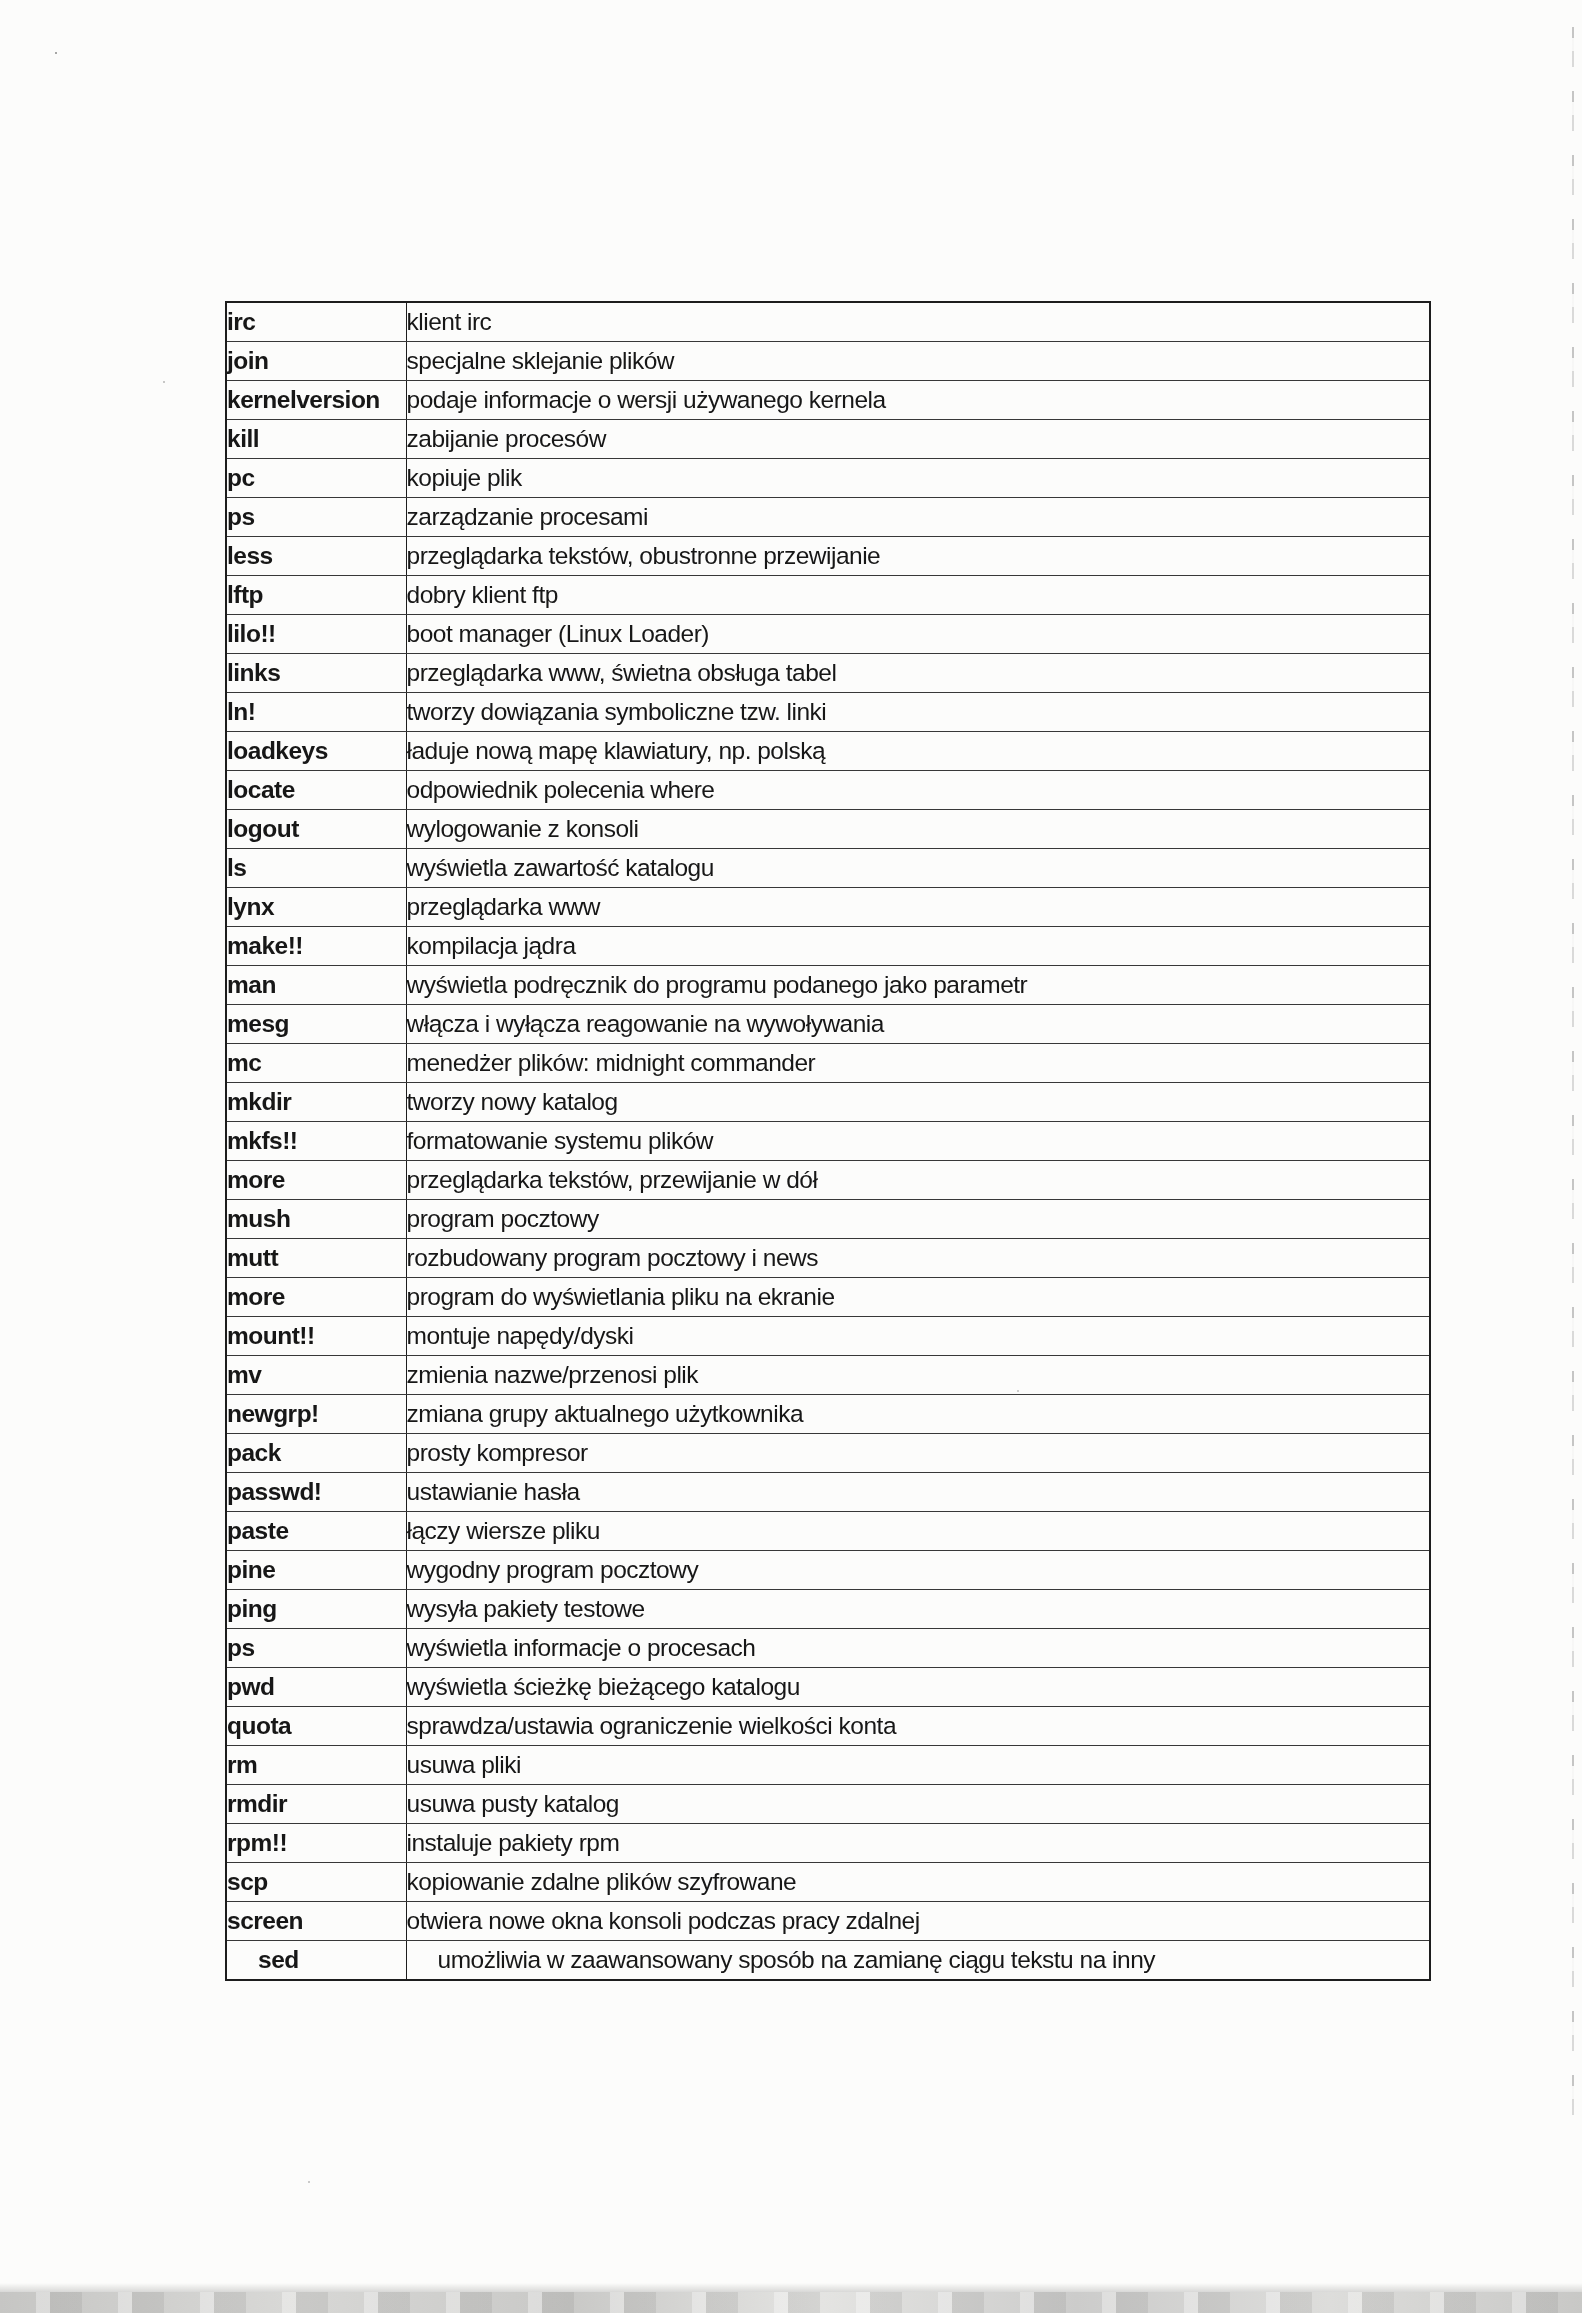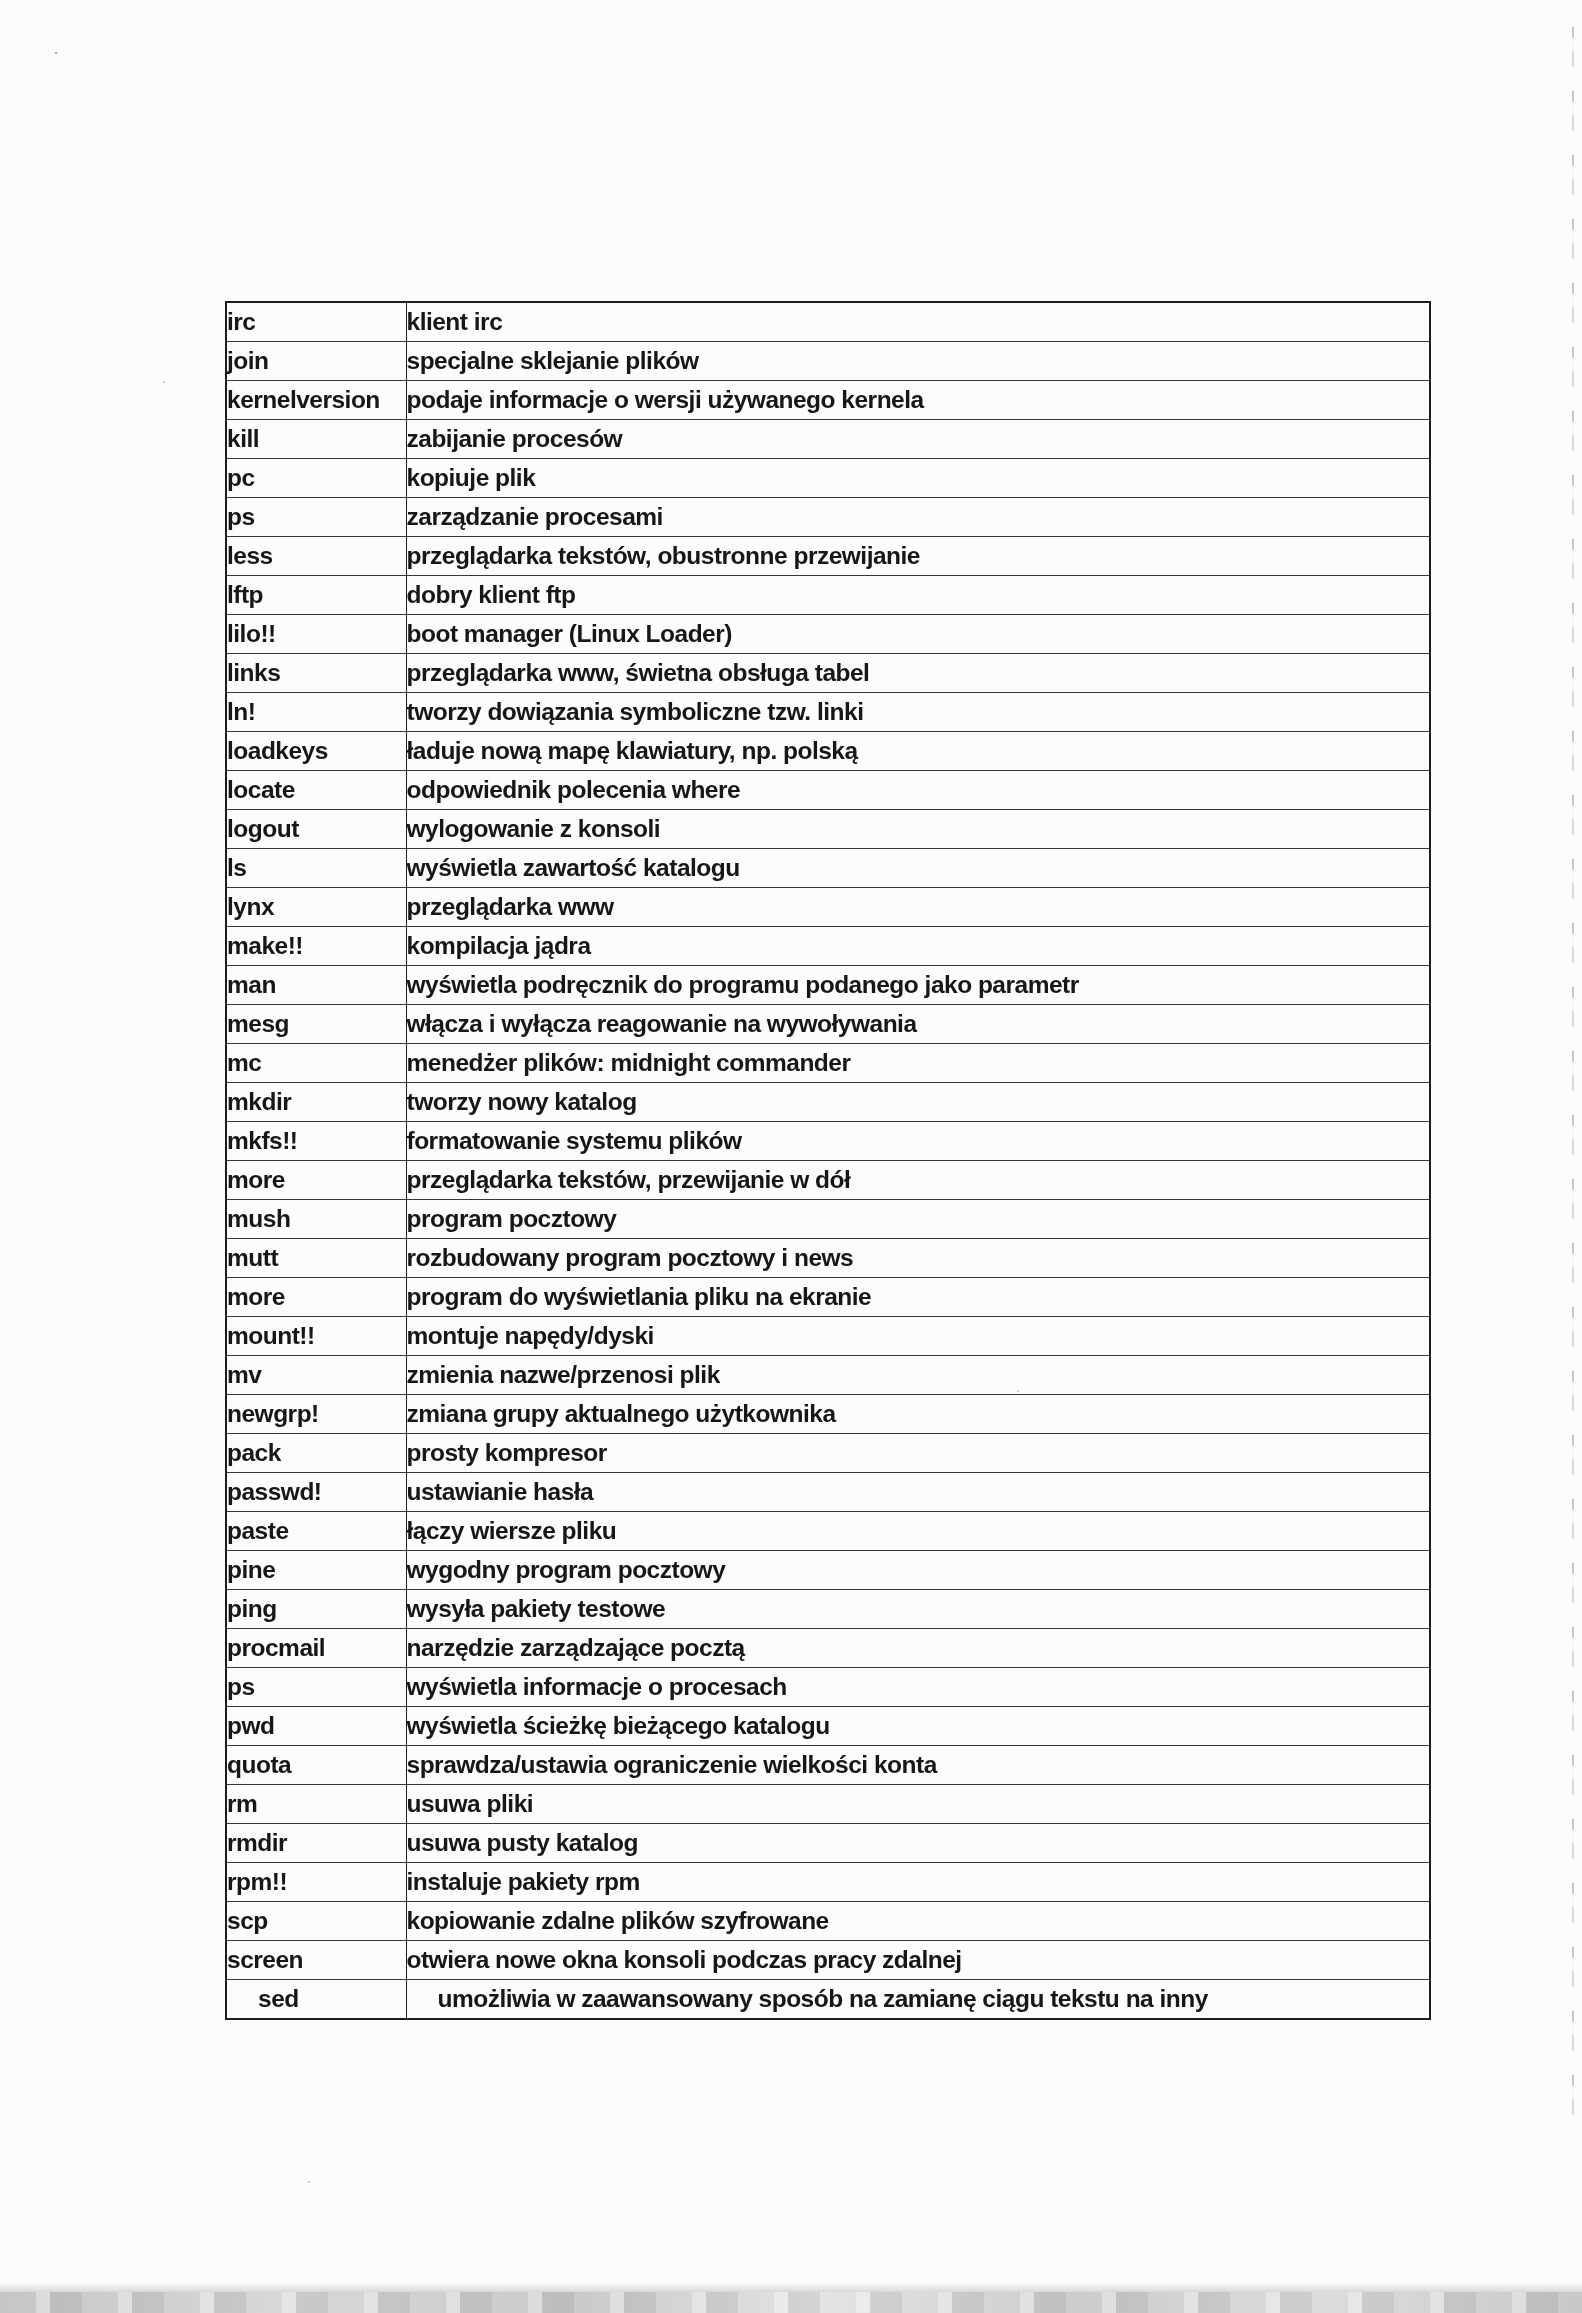--- a/index.html
+++ b/index.html
@@ -48,21 +48,21 @@
   td.cmd {
     width: 180px;
     padding-left: 24.5px;
     font-weight: 700;
     letter-spacing: -0.5px;
   }
   td.desc {
     width: 1024px;
     padding-left: 28px;
     border-left: 1.8px solid #1d1d1d;
-    font-weight: 700;
+    font-weight: 400;
     letter-spacing: -0.5px;
     margin-left: 12px;
   }
   tr:last-child td {
     border-bottom: none;
     padding-left: 31px;
   }
   
   .edge-streak {
     position: absolute;
@@ -244,24 +244,20 @@
         </tr>
         <tr>
           <td class="cmd">pine</td>
           <td class="desc">wygodny program pocztowy</td>
         </tr>
         <tr>
           <td class="cmd">ping</td>
           <td class="desc">wysyła pakiety testowe</td>
         </tr>
         <tr>
-          <td class="cmd">procmail</td>
-          <td class="desc">narzędzie zarządzające pocztą</td>
-        </tr>
-        <tr>
           <td class="cmd">ps</td>
           <td class="desc">wyświetla informacje o procesach</td>
         </tr>
         <tr>
           <td class="cmd">pwd</td>
           <td class="desc">wyświetla ścieżkę bieżącego katalogu</td>
         </tr>
         <tr>
           <td class="cmd">quota</td>
           <td class="desc">sprawdza/ustawia ograniczenie wielkości konta</td>

